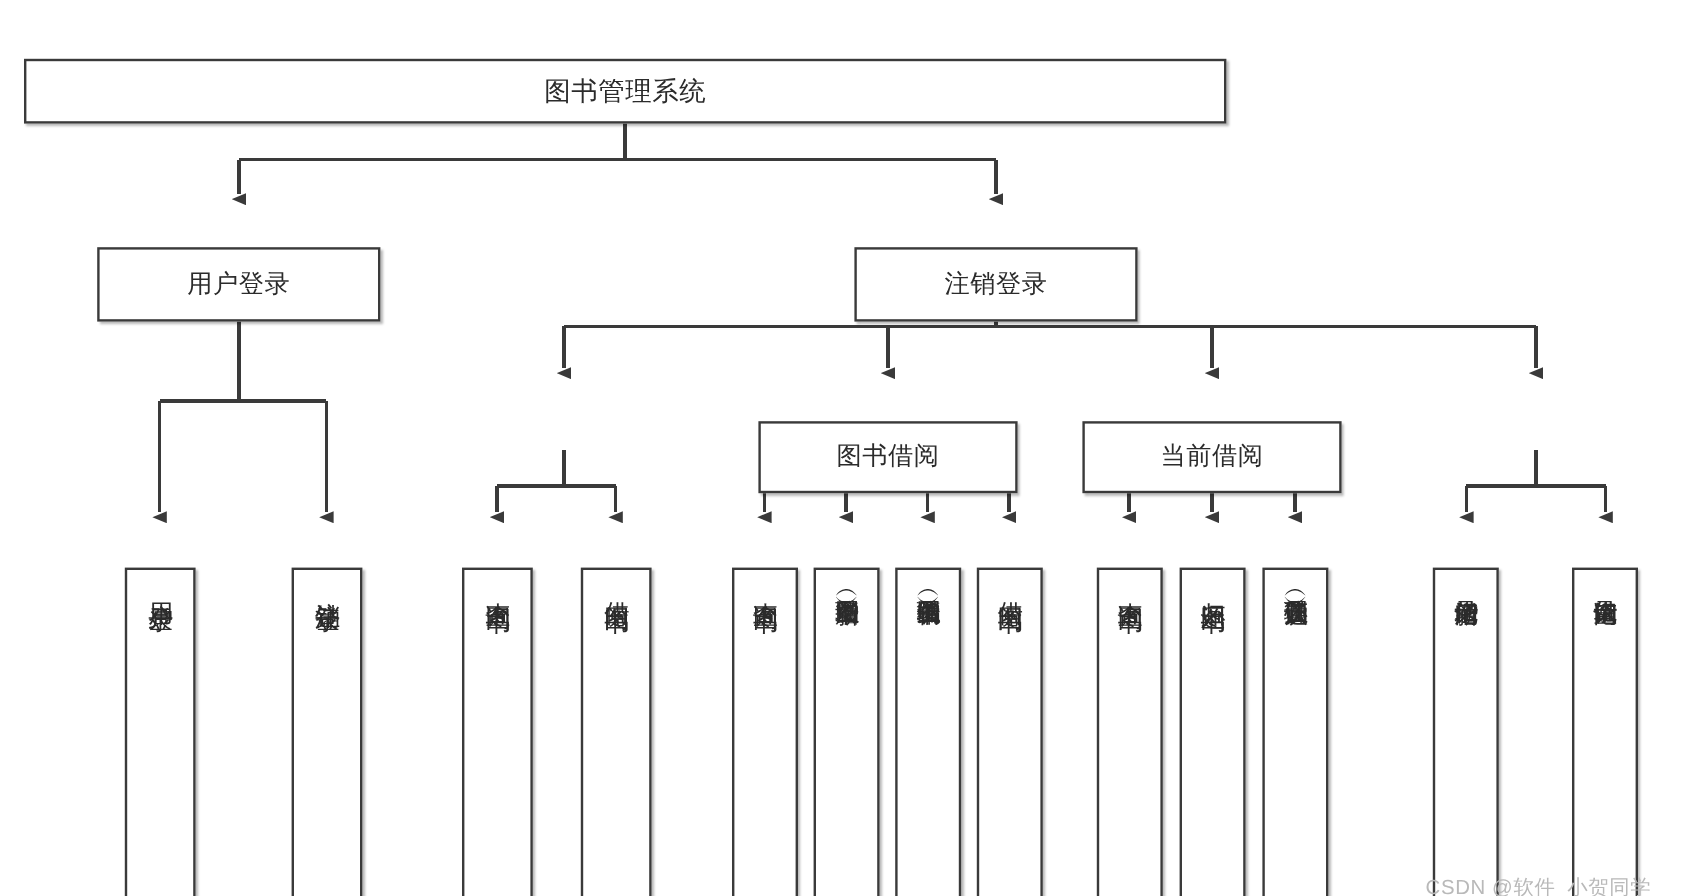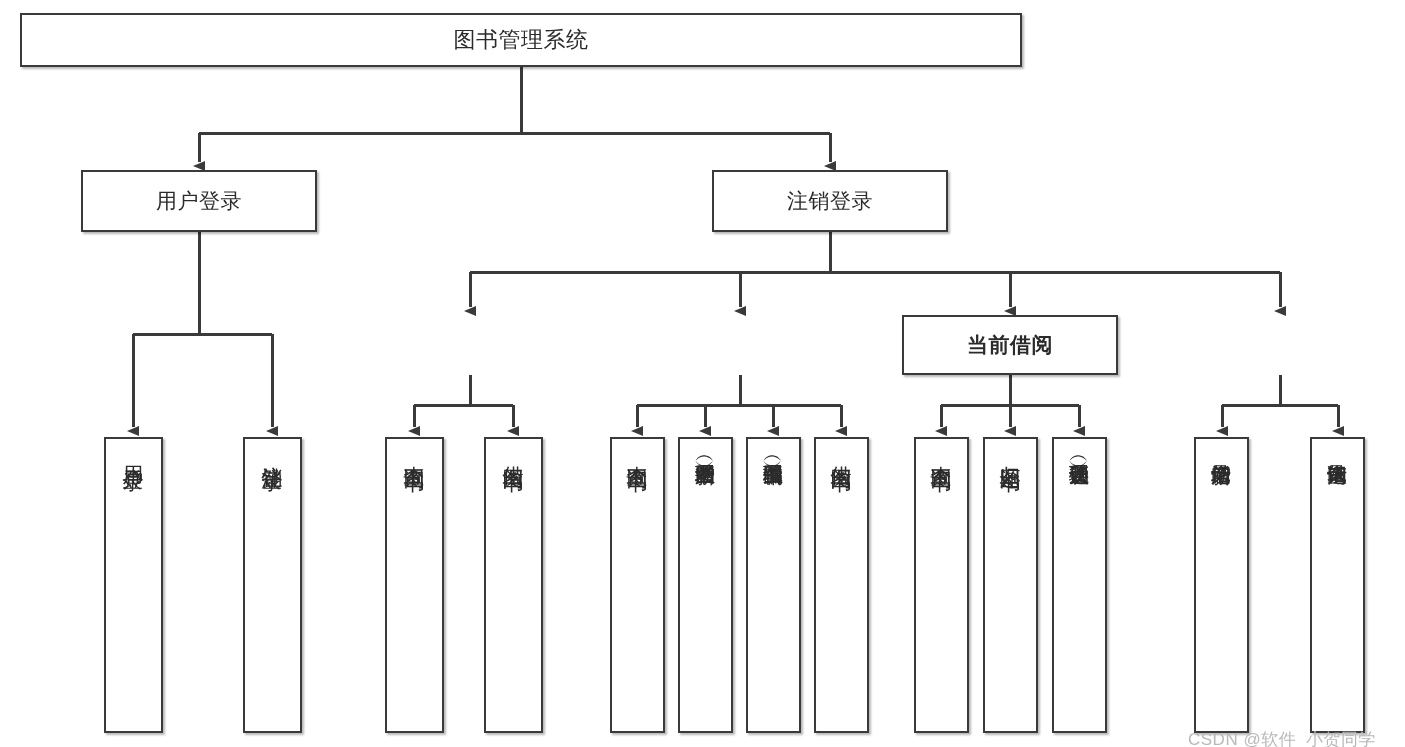--- a/index.html
+++ b/index.html
@@ -30,20 +30,21 @@
     position: absolute;
     box-sizing: border-box;
     background: #ffffff;
     border: 2px solid #3a3a3a;
     box-shadow: 2px 2px 2px rgba(0,0,0,0.28);
     display: flex;
     align-items: center;
     justify-content: center;
     color: #2b2b2b;
     z-index: 2;
+    margin-top: 36px;
   }
   .node .label {
     display: block;
     white-space: nowrap;
     line-height: 1.12;
   }
   .node.horiz .label {
     font-size: 21px;
     letter-spacing: 0.5px;
   }
@@ -144,22 +145,25 @@
 
   <div class="node horiz" style="left:81px; top:170px; width:236px; height:62px;">
     <span class="label">用户登录</span>
   </div>
 
   <div class="node horiz" style="left:712px; top:170px; width:236px; height:62px;">
     <span class="label">注销登录</span>
   </div>
 
 
-
-  <div class="node horiz" style="left:902px; top:315px; width:216px; height:60px;font-weight:bold;">
+  <div class="node horiz" style="left:632px; top:315px; width:216px; height:60px;">
+    <span class="label">图书借阅</span>
+  </div>
+
+  <div class="node horiz" style="left:902px; top:315px; width:216px; height:60px;">
     <span class="label">当前借阅</span>
   </div>
 
 
   <div class="node vert" style="left:104px; top:437px; width:59px; height:296px;">
     <span class="label">用户登录</span>
   </div>
 
   <div class="node vert" style="left:243px; top:437px; width:59px; height:296px;">
     <span class="label">注销登录</span>

